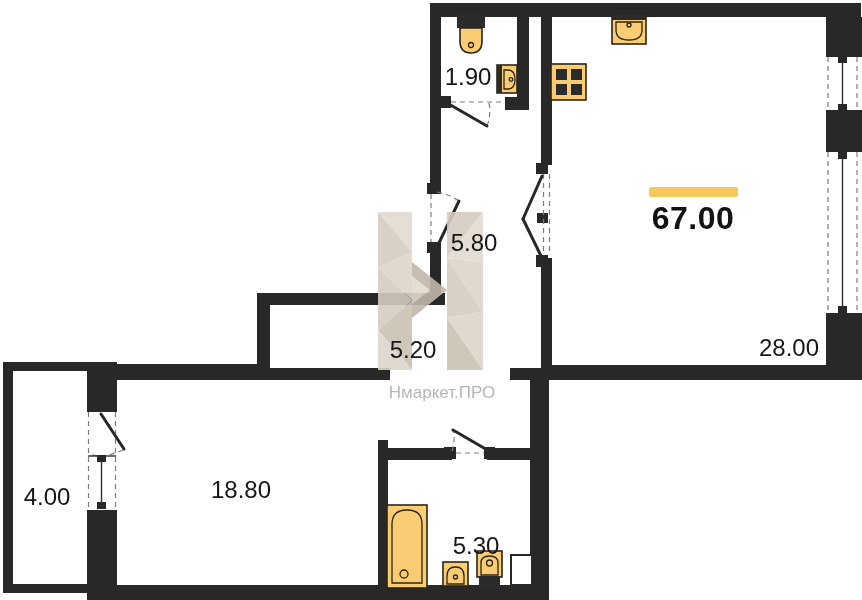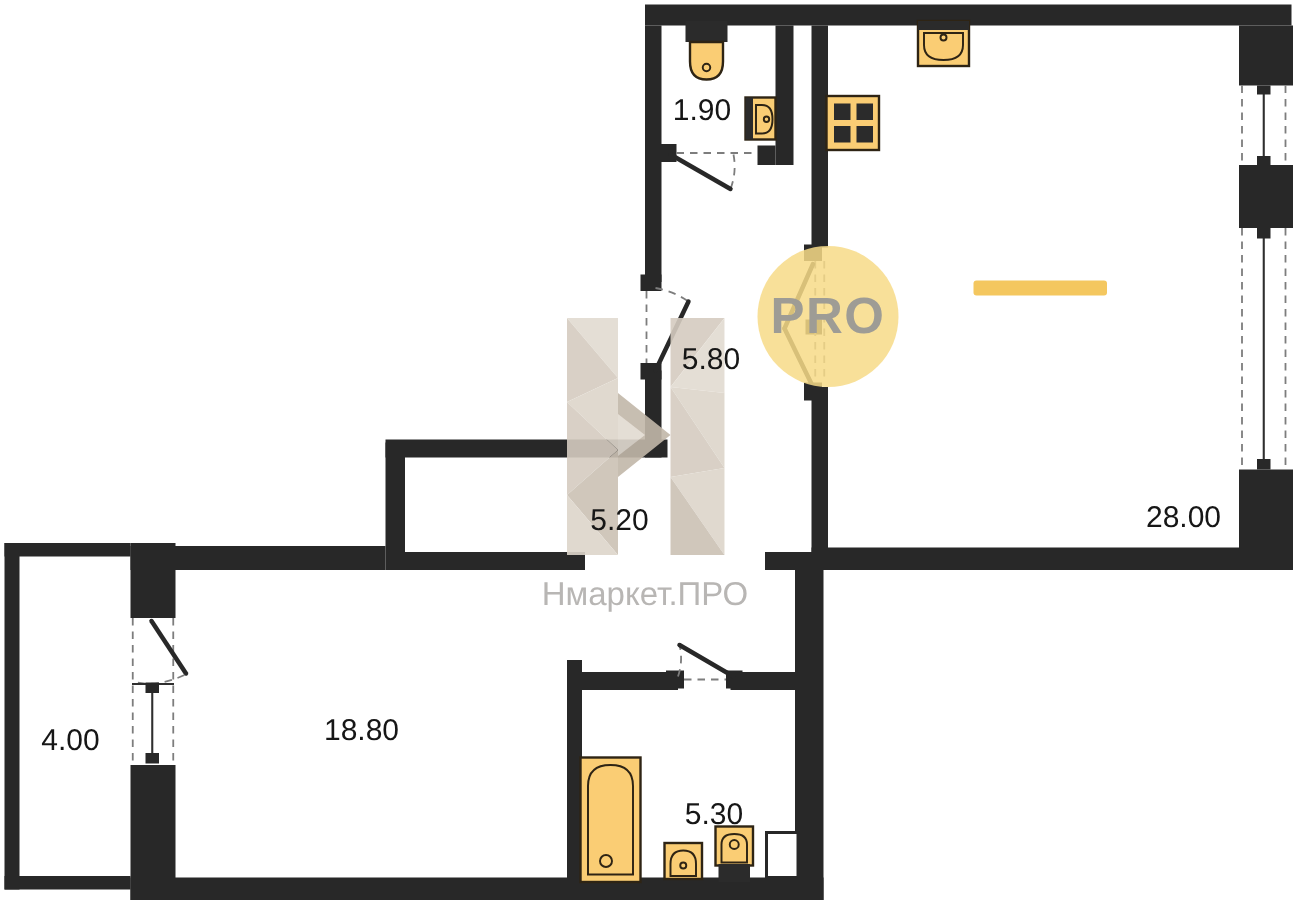--- a/index.html
+++ b/index.html
@@ -11,38 +11,38 @@
   .fxd{fill:var(--fixture_dark,#2B2B2B);}
   .ln{fill:none;stroke:var(--fixture_stroke,#2E2414);stroke-width:1.3;}
   .leaf{fill:none;stroke:var(--wall,#282828);stroke-width:3;stroke-linecap:round;}
   .dash{fill:none;stroke:#7d7d7d;stroke-width:1.2;stroke-dasharray:5 4;}
   .wln{fill:none;stroke:#2f2f2f;stroke-width:1.4;}
   .sq{fill:var(--wall,#282828);}
   .notch{fill:#fff;stroke:var(--wall,#282828);stroke-width:2;}
   .b1{fill:var(--logo_beige_1,#E2DBD1);} .b2{fill:var(--logo_beige_2,#D5CCC0);}
   .b3{fill:var(--logo_beige_3,#DDD5CA);} .b4{fill:var(--logo_beige_4,#CBC1B4);}
   .b5{fill:var(--logo_beige_5,#C2B7A9);}
-  .lbl{position:absolute;width:76px;text-align:center;font-size:20px;
+  .lbl{position:absolute;width:76px;text-align:center;font-size:24px;
        color:var(--label_color,#161616);}
   #lbl-wc{left:430px;top:63px;} #lbl-hall{left:436px;top:229px;}
   #lbl-corr{left:375px;top:336px;} #lbl-living{left:751px;top:334px;}
   #lbl-bedroom{left:203px;top:476px;} #lbl-balcony{left:9px;top:483px;text-align:center;}
   #lbl-bath{left:438px;top:501px;margin-top:31px;}
   .total-bar{position:absolute;left:649px;top:187px;width:89px;height:10px;
        background:var(--accent_bar,#F4C75F);border-radius:2px;}
   .total-label{position:absolute;left:633px;top:200px;width:120px;text-align:center;
        font-size:32px;font-weight:700;color:#121212;letter-spacing:0.5px;}
   .pro-badge{position:absolute;left:505px;top:164px;width:94px;height:94px;
        display:flex;align-items:center;justify-content:center;}
   .pro-badge::before{content:"";position:absolute;inset:0;border-radius:50%;
        background:var(--pro_circle,#F7DB87);opacity:0.85;}
   .pro-badge span{position:relative;font-size:34px;font-weight:700;
        color:var(--pro_text,#9E9C95);letter-spacing:1px;}
-  .brand{position:absolute;left:330px;top:383px;width:200px;text-align:center;
-       font-size:22px;color:var(--watermark_text,#B8B6B4);}
+  .brand{position:absolute;left:342px;top:383px;width:200px;text-align:center;
+       font-size:17px;color:var(--watermark_text,#B8B6B4);}
 </style>
 </head>
 <body>
 
 <div id="stage">
 
   <svg id="plan-svg" width="862" height="600" viewBox="0 0 862 600">
 
     <g>
       <rect class="w" x="430" y="3" width="431" height="14"></rect>
@@ -190,20 +190,18 @@
 
   <div class="lbl" id="lbl-wc">1.90</div>
   <div class="lbl" id="lbl-hall">5.80</div>
   <div class="lbl" id="lbl-corr">5.20</div>
   <div class="lbl" id="lbl-living">28.00</div>
   <div class="lbl" id="lbl-bedroom">18.80</div>
   <div class="lbl" id="lbl-balcony">4.00</div>
   <div class="lbl" id="lbl-bath">5.30</div>
 
   <div class="total-bar"></div>
-
-  <div class="pro-badge">
-    <span>PRO</span>
-  </div>
+  <div class="total-label">67.00</div>
+
 
   <div class="brand">Нмаркет.ПРО</div>
 
 </div>
 
 </body></html>

